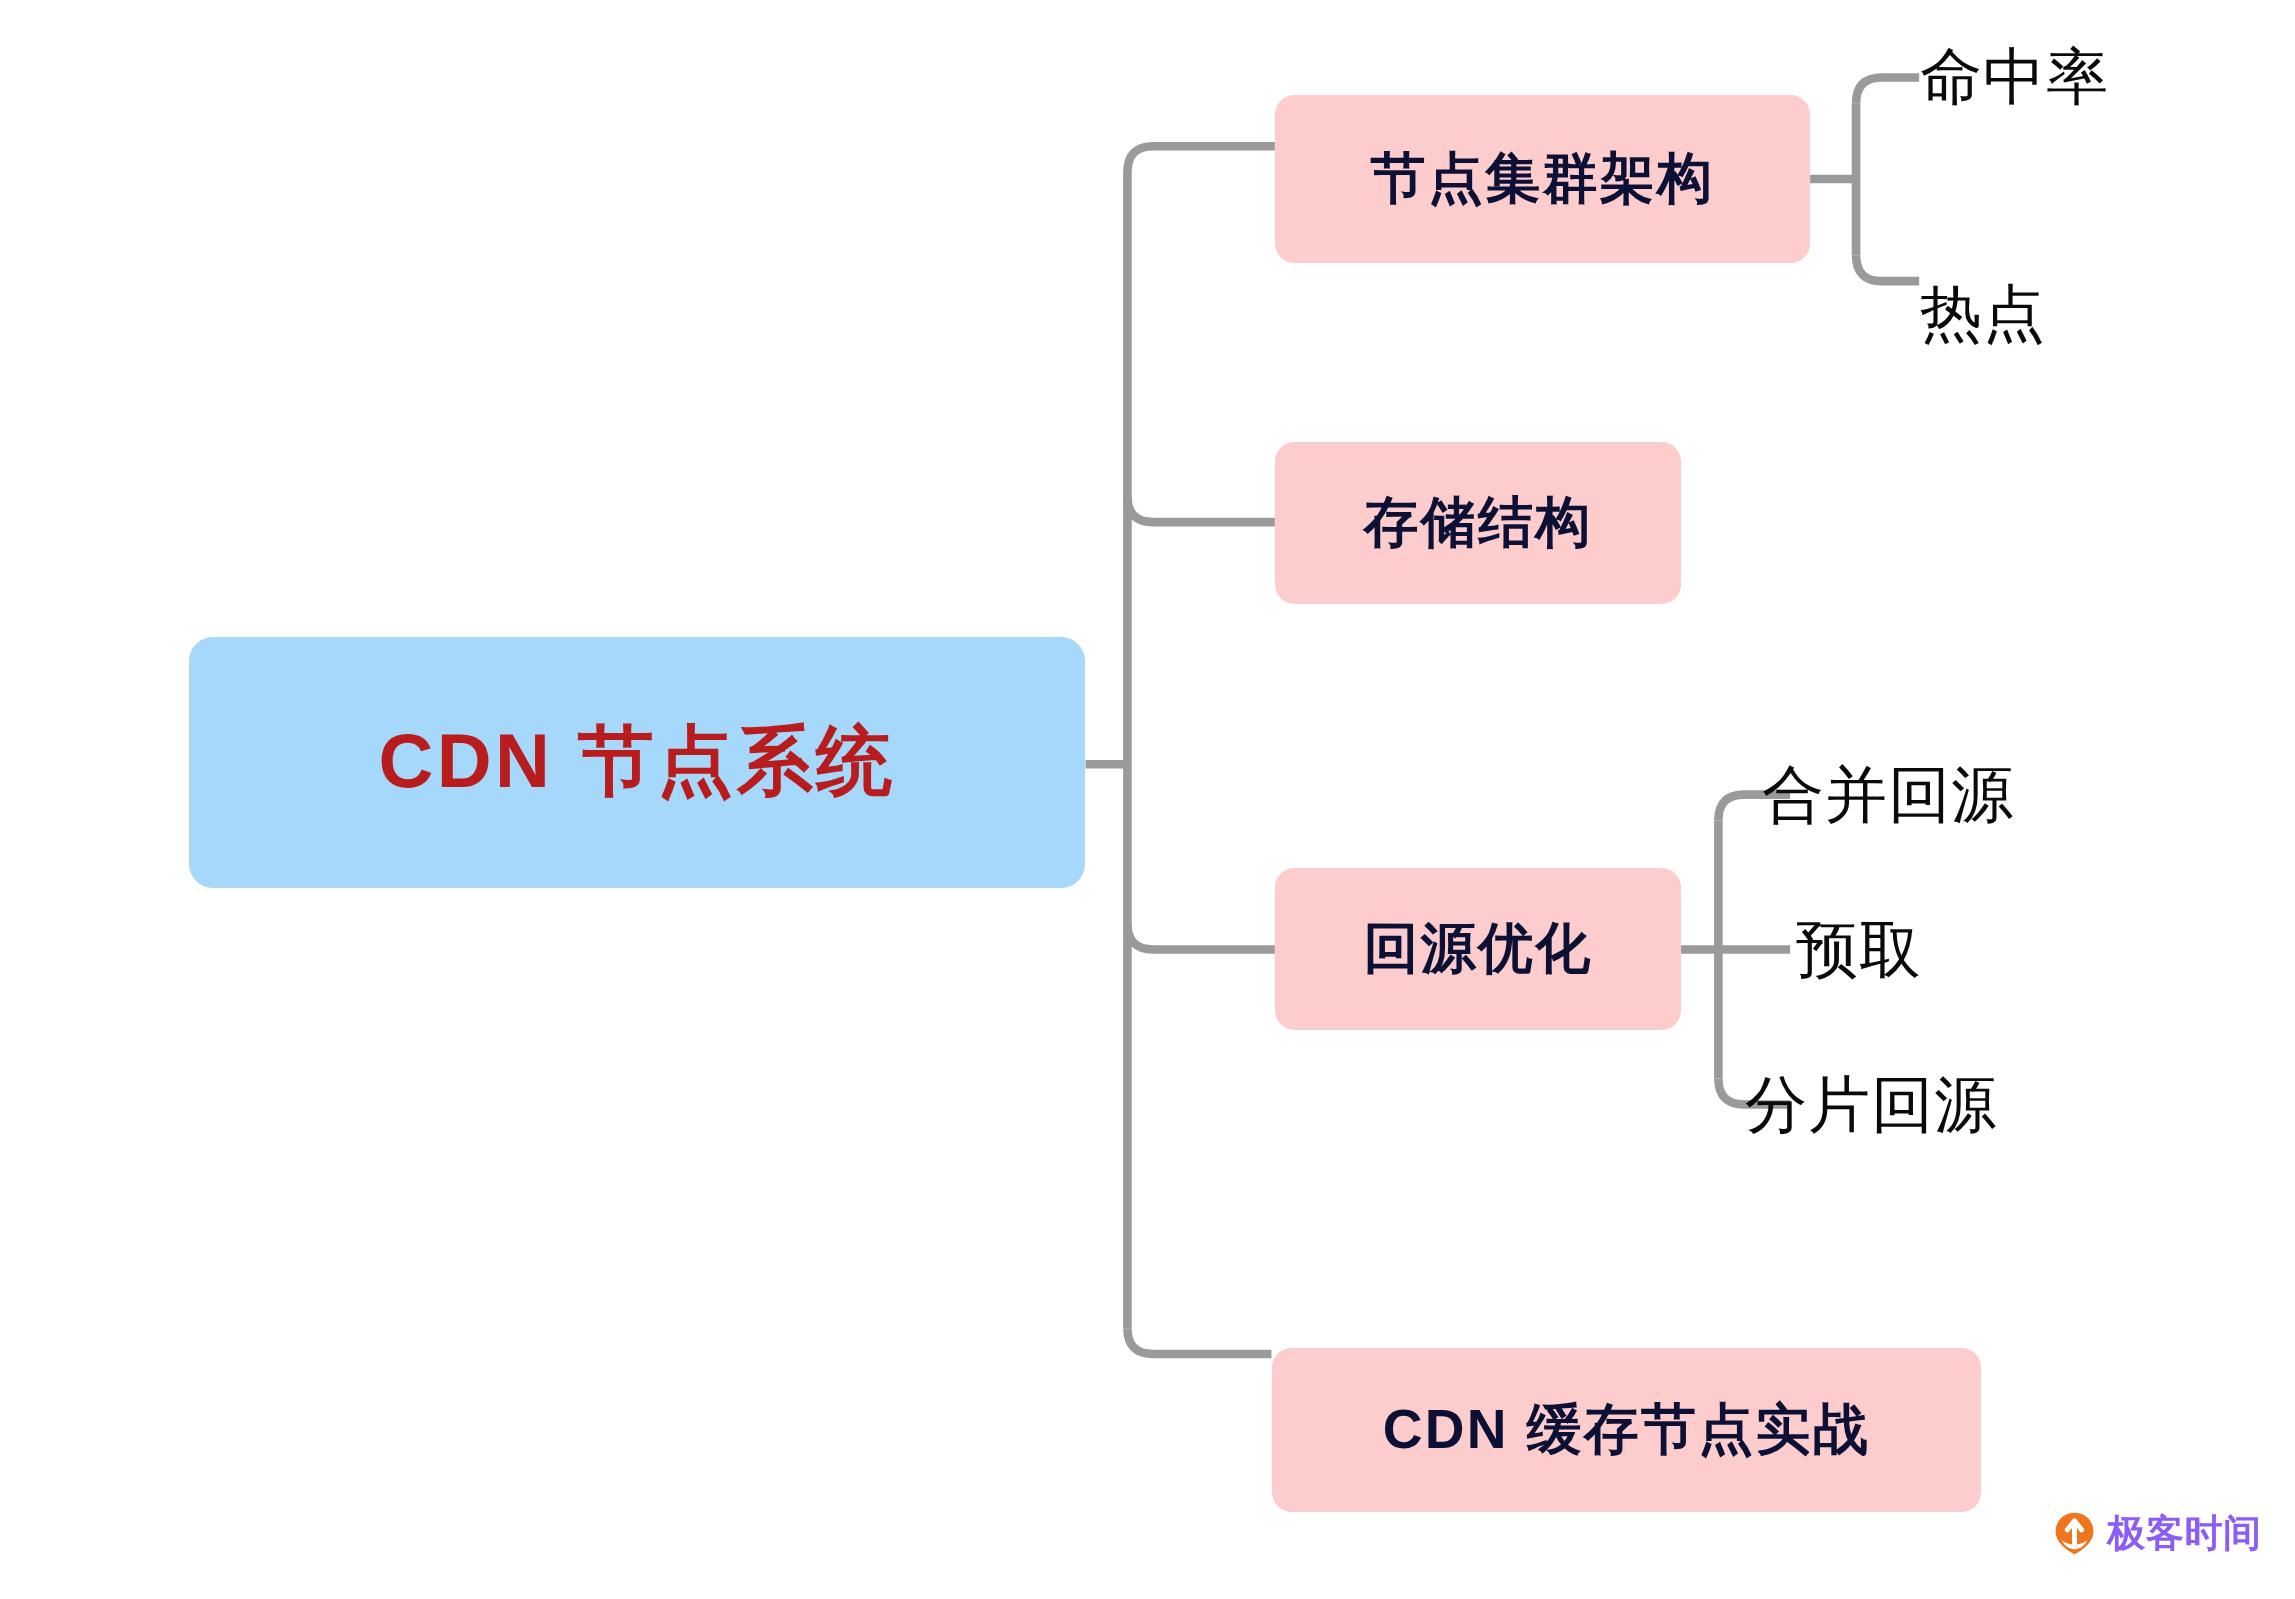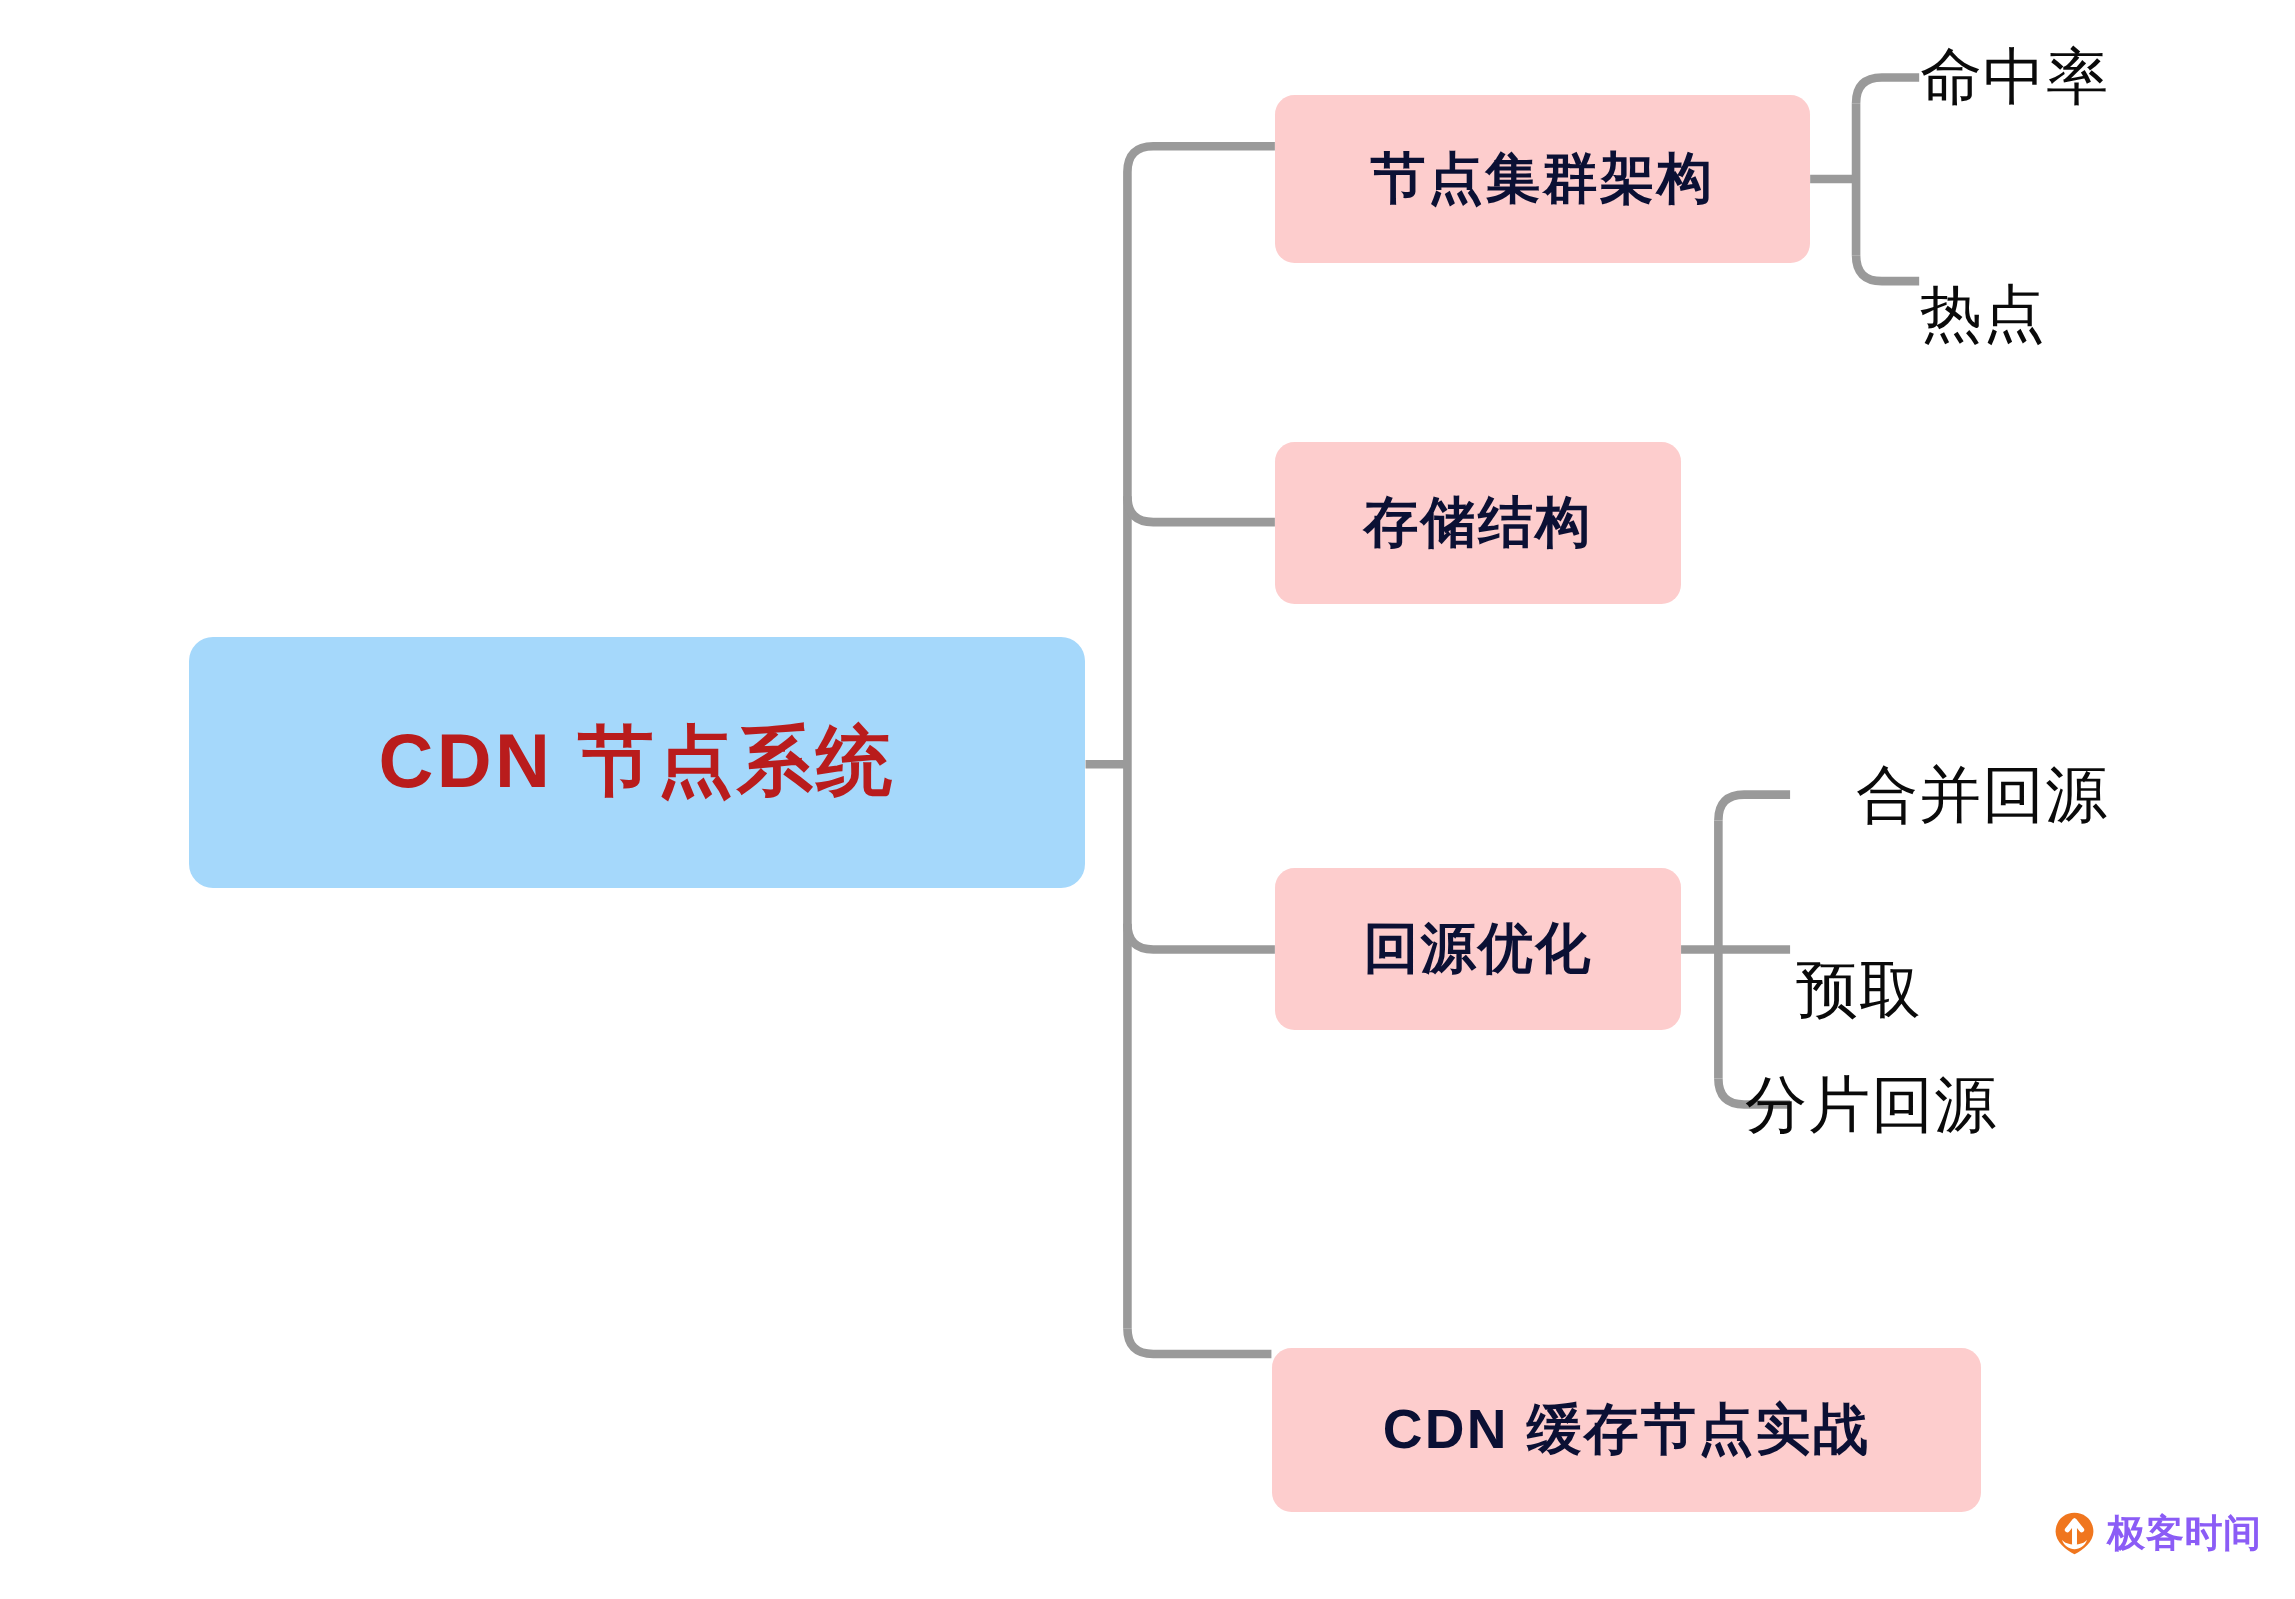--- a/index.html
+++ b/index.html
@@ -143,22 +143,22 @@
     <span class="node-label">回源优化</span>
   </div>
 
   <div class="node node-branch branch-4">
     <span class="node-label">CDN 缓存节点实战</span>
   </div>
 
   <span class="leaf-label" style="left:1920px; top:77px;">命中率</span>
   <span class="leaf-label" style="left:1920px; top:281px;margin-top:33px;">热点</span>
 
-  <span class="leaf-label" style="left:1856px; top:795px;">合并回源</span>
-  <span class="leaf-label" style="left:1796px; top:950px;margin-top:40px;">预取</span>
+  <span class="leaf-label" style="left:1762px; top:795px;">合并回源</span>
+  <span class="leaf-label" style="left:1796px; top:950px;">预取</span>
   <span class="leaf-label" style="left:1745px; top:1105px;">分片回源</span>
 
   <div class="logo">
     <svg class="logo-mark" viewBox="0 0 100 100">
       <path d="M50 4 C26 4 8 22 8 46 C8 68 30 86 50 96 C70 86 92 68 92 46 C92 22 74 4 50 4 Z" fill="#F0761E"></path>
       <path d="M50 22 L50 74 M50 22 L34 42 M50 22 L66 42" stroke="#FFFFFF" stroke-width="11" fill="none" stroke-linecap="round" stroke-linejoin="round"></path>
       <path d="M22 64 C32 78 68 78 78 64 C68 92 32 92 22 64 Z" fill="#FFFFFF"></path>
     </svg>
     <span class="logo-text">极客时间</span>
   </div>

